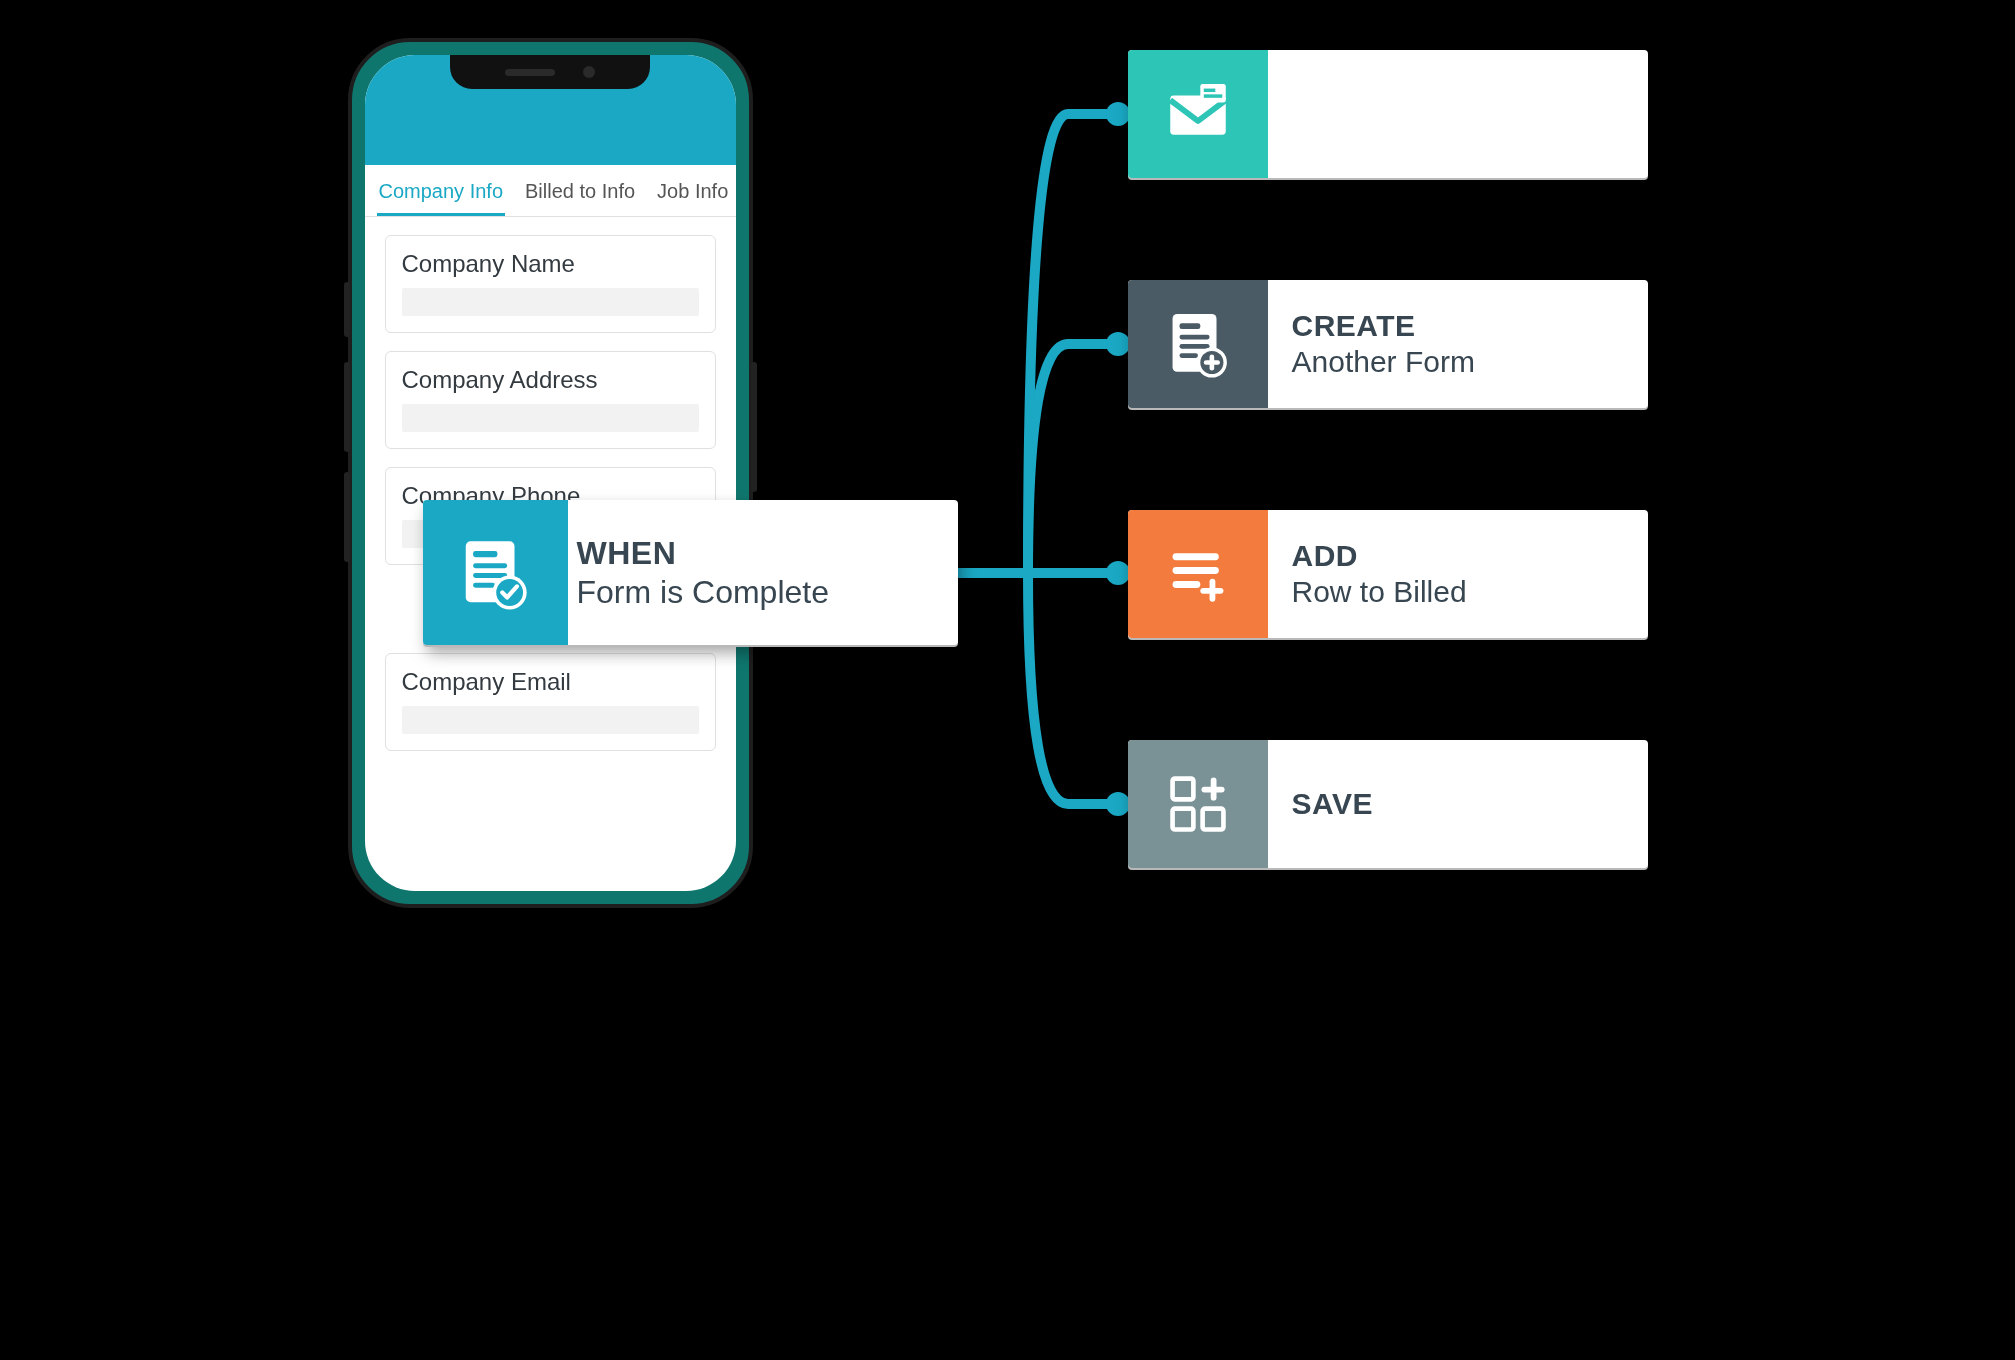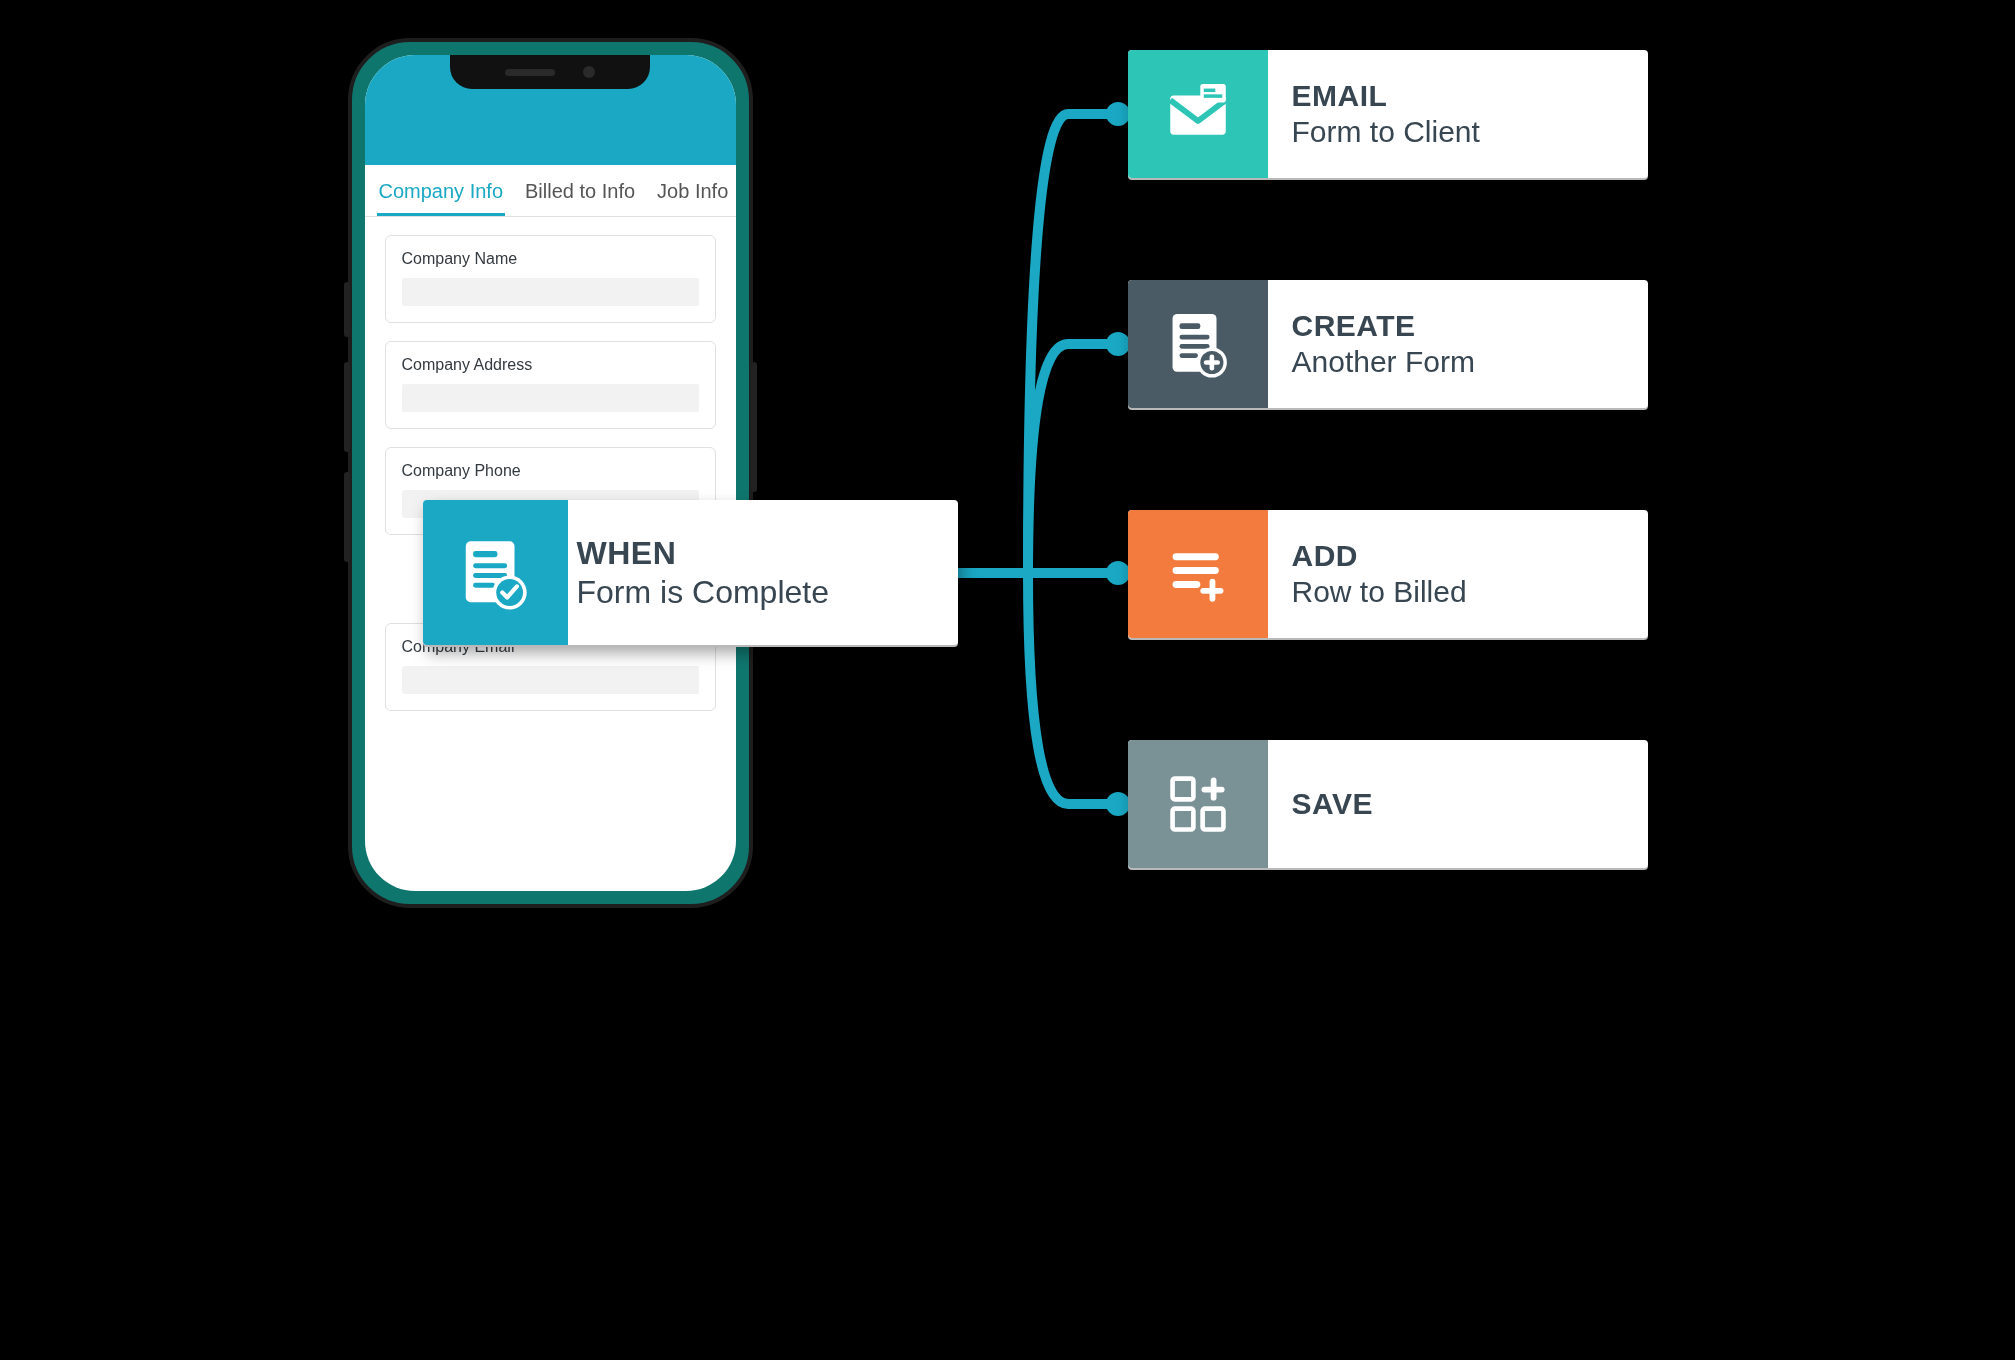--- a/index.html
+++ b/index.html
@@ -111,21 +111,21 @@
     display: flex;
     flex-direction: column;
     gap: 18px;
   }
   .field-card {
     border: 1px solid var(--border-light);
     border-radius: 6px;
     padding: 14px 16px 16px;
   }
   .field-label {
-    font-size: 16px;
+    font-size: 24px;
     color: var(--text-gray);
     margin-bottom: 10px;
   }
   .field-skeleton {
     height: 28px;
     background: var(--bg-light);
     border-radius: 2px;
   }
 
   
@@ -298,24 +298,20 @@
 
   <div class="action-card email-card">
     <div class="icon-box">
       <svg width="74" height="74" viewBox="0 0 64 64">
         <rect x="8" y="16" width="48" height="34" rx="3" fill="#fff"></rect>
         <path d="M8 20 L32 38 L56 20" stroke="#2cc5b6" stroke-width="5" fill="none" stroke-linejoin="round"></path>
         <rect x="34" y="6" width="22" height="16" rx="2" fill="#fff"></rect>
         <rect x="37" y="10" width="10" height="3" fill="#2cc5b6"></rect>
         <rect x="37" y="15" width="16" height="3" fill="#2cc5b6"></rect>
       </svg>
-    </div>
-    <div class="action-text">
-      <div class="action-title">EMAIL</div>
-      <div class="action-sub">Form to Client</div>
     </div>
   </div>
 
   <div class="action-card create-card">
     <div class="icon-box">
       <svg width="74" height="74" viewBox="0 0 64 64">
         <rect x="10" y="6" width="38" height="50" rx="4" fill="#fff"></rect>
         <rect x="16" y="14" width="18" height="5" rx="2" fill="#4a5b66"></rect>
         <rect x="16" y="24" width="26" height="4" rx="2" fill="#4a5b66"></rect>
         <rect x="16" y="32" width="26" height="4" rx="2" fill="#4a5b66"></rect>

